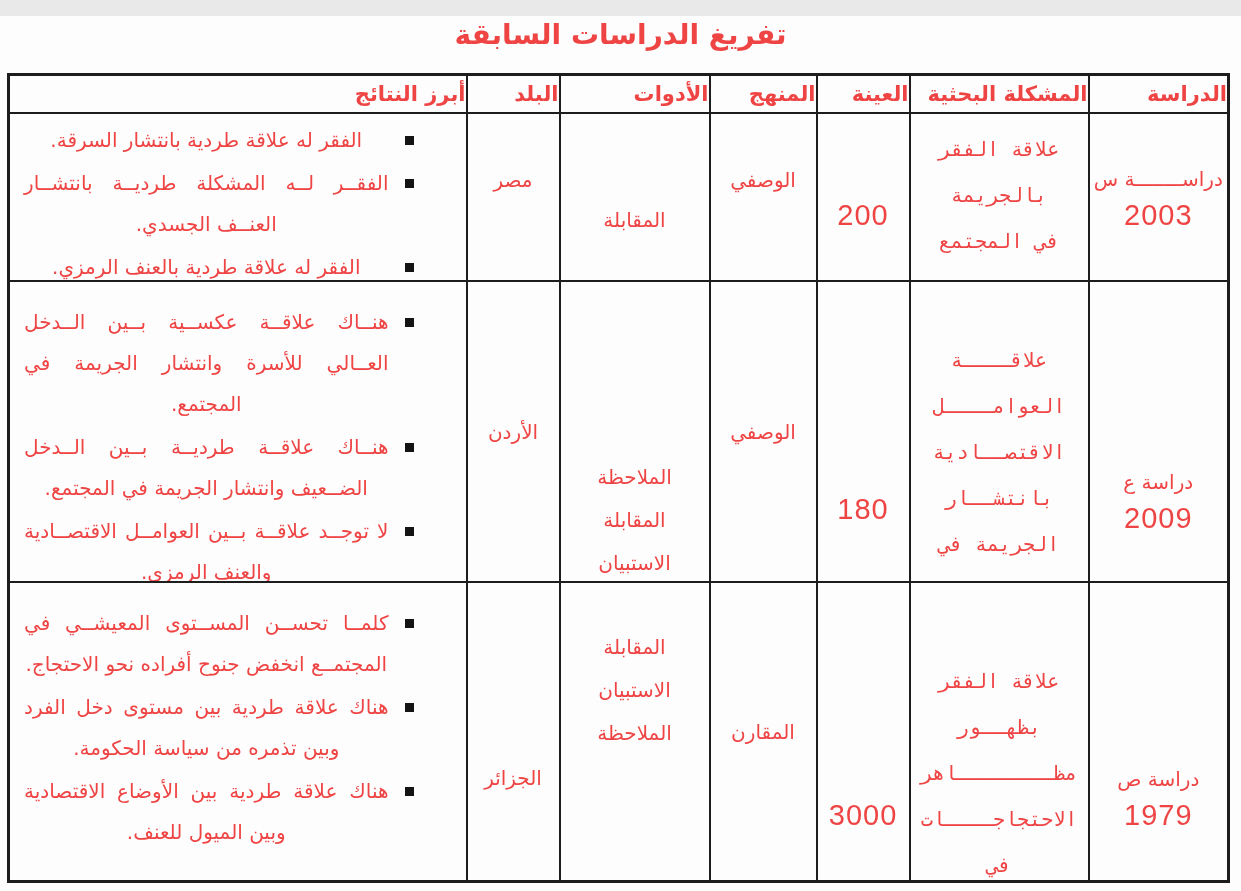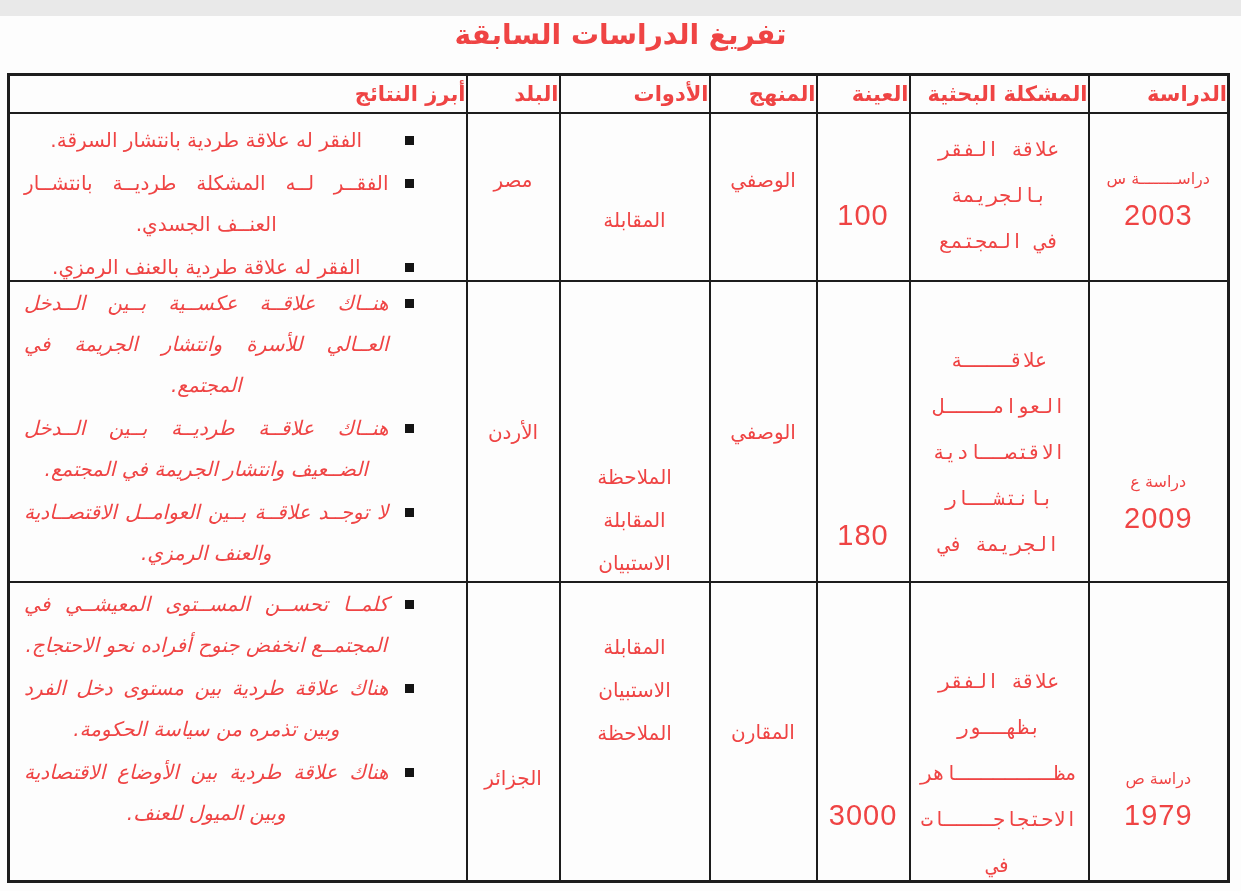--- a/index.html
+++ b/index.html
@@ -21,37 +21,37 @@
   td, th { border:2px solid #1d1d1d; padding:0; vertical-align:top; font-weight:normal; }
   th .clip { height:36px; display:flex; align-items:center; justify-content:flex-start;
     font-weight:bold; font-size:21px; }
   .clip { overflow:hidden; position:relative; }
   .r1 .clip { height:166px; }
   .r2 .clip { height:299px; }
   .r3 .clip { height:297px; }
   .vbox { height:100%; display:flex; flex-direction:column; justify-content:center;
     align-items:center; position:relative; font-size:20px; }
   .num { font-family:"Liberation Sans", sans-serif; font-size:29px; letter-spacing:1px; }
-  .study-name { font-size:16px; line-height:40px; white-space:nowrap; }
+  .study-name { font-size:20px; line-height:40px; white-space:nowrap; }
   .problem-list span, .tools-list span { display:block; text-align:center; }
   .problem-list > div { line-height:46px;font-family:Liberation Mono, monospace; }
   .tools-list > div { line-height:43px; }
   .problem-list, .tools-list { width:100%; font-size:20px; }
   
   .results-clip { display:block; }
   .results-list { position:relative; font-size:20px; }
   .results-list > div { display:flex; align-items:flex-start; padding:0 52px 0 14px; margin-bottom:2px; }
   .results-list > div::before {
     content:""; flex:0 0 auto; width:9px; height:9px; background:#141414;
     margin-top:16px; margin-left:16px;
   }
   .results-list span { display:block; flex:1; line-height:41px;
     text-align:justify; text-align-last:center; }
   .pt6  { padding-top:6px; }
-  .pt16 { padding-top:1px;font-style:italic; }
+  .pt16 { padding-top:20px; }
   .scan-bar { position:absolute; left:0; top:877px; width:1241px; height:12px; background:#3c3c3c; }
 </style>
 </head>
 <body>
 
 <div class="page">
 
   <div class="doc-title">تفريغ الدراسات السابقة</div>
 
   <table class="studies">
@@ -123,21 +123,21 @@
                   <div>
                     <span>في المجتمع</span>
                   </div>
                 </div>
         </div>
             </div>
       </td>
       <td>
         <div class="clip">
               <div class="vbox" style="top:18px">
-                <span class="num">100</span>
+                <span class="num">200</span>
               </div>
             </div>
       </td>
       <td>
         <div class="clip">
               <div class="vbox" style="top:-17px">
                 <span>الوصفي</span>
               </div>
             </div>
       </td>
@@ -197,21 +197,21 @@
                   </div>
                   <div>
                     <span>الجريمة في المجتمع</span>
                   </div>
                 </div>
         </div>
             </div>
       </td>
       <td>
         <div class="clip">
-              <div class="vbox" style="top:104px">
+              <div class="vbox" style="top:78px">
                 <span class="num">180</span>
               </div>
             </div>
       </td>
       <td>
         <div class="clip">
               <div class="vbox">
                 <span>الوصفي</span>
               </div>
             </div>

